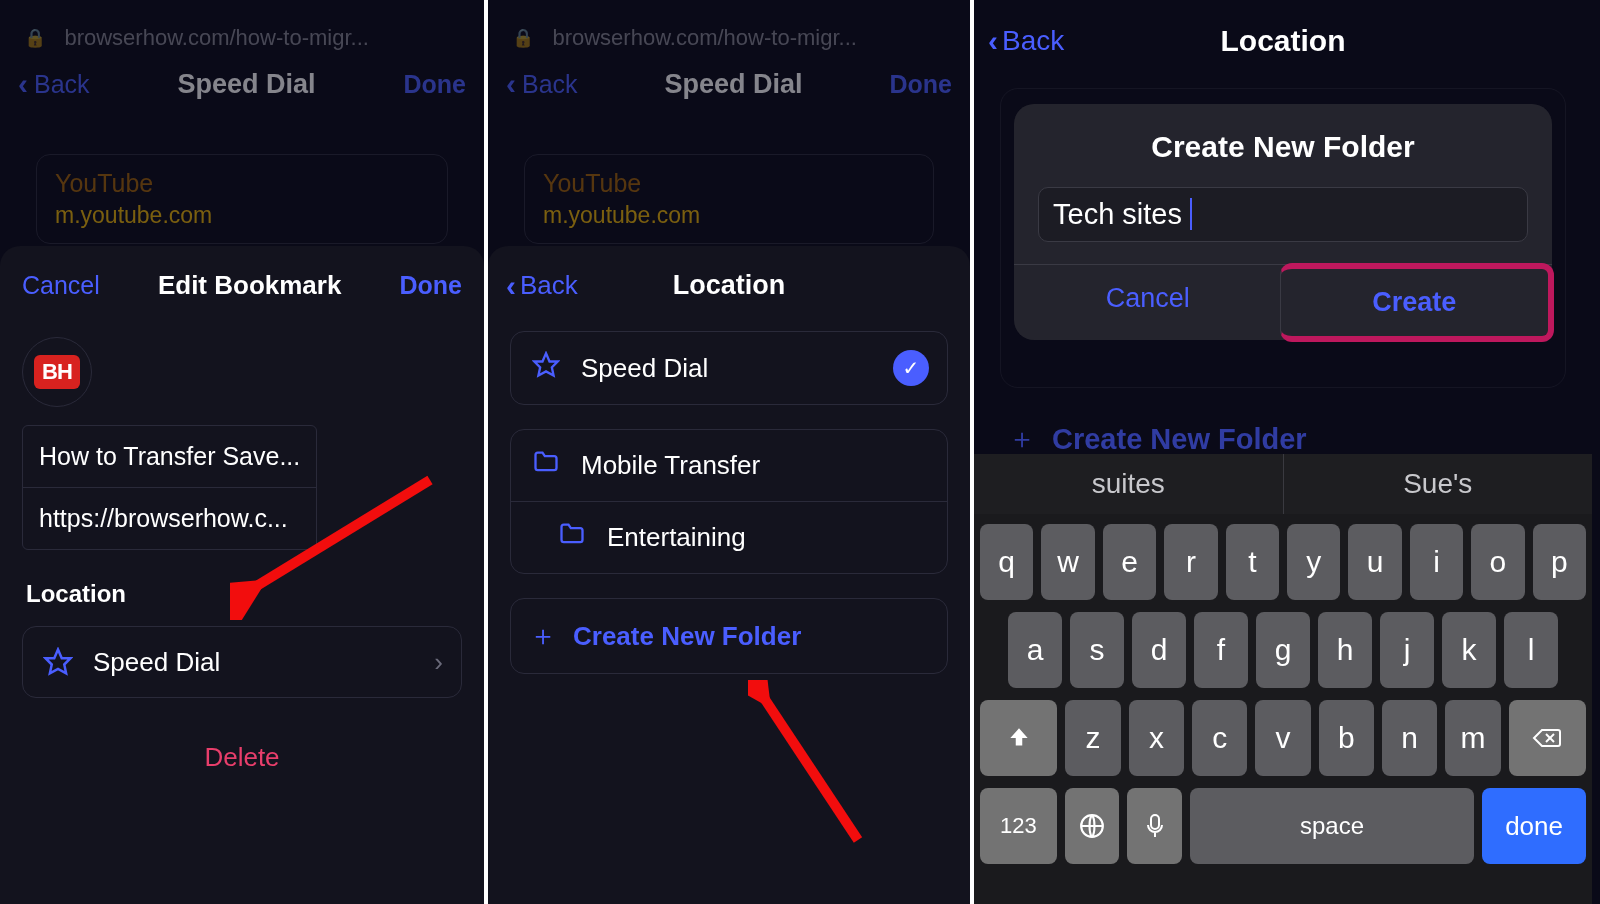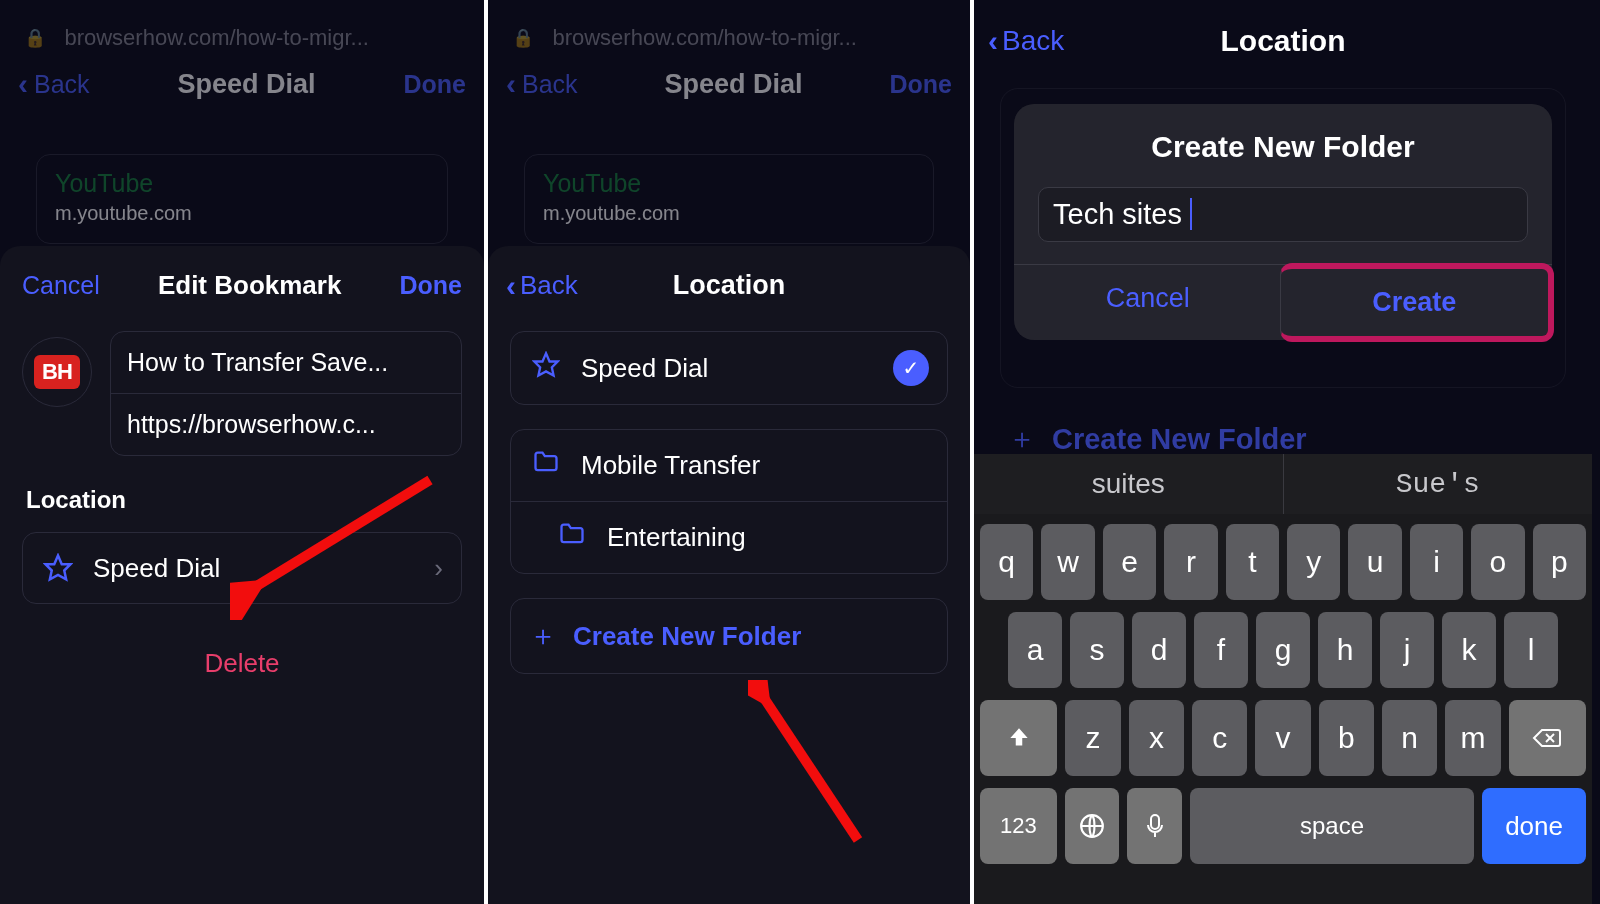--- a/index.html
+++ b/index.html
@@ -37,51 +37,51 @@
   .navbar .back { color:#4a5eff; font-size:25px; display:flex; align-items:center; gap:6px;}
   .navbar .title { color:#fff; font-size:27px; font-weight:600;}
   .navbar .done { color:#4a5eff; font-size:25px; font-weight:600;}
   .chev-left { font-size:30px; line-height:1; font-weight:600;}
 
   .bg-card {
     position:absolute; top:154px; left:36px; right:36px;
     height:90px; border:1px solid #2a2a3a; border-radius:14px;
     padding:14px 18px; opacity:.5;
   }
-  .bg-card .t1 { font-size:25px; color:#15803d;}
-  .bg-card .t2 { font-size:20px; color:#ffffff; margin-top:4px;}
+  .bg-card .t1 { font-size:25px; color:#a16207;}
+  .bg-card .t2 { font-size:23px; color:#eab308; margin-top:4px;}
 
   
   .sheet1 {
     position:absolute; top:246px; left:0; right:0; bottom:0;
     background:#13131e;
     border-top-left-radius:20px; border-top-right-radius:20px;
     padding:24px 22px;
   }
   .sheet-nav {
     display:flex; justify-content:space-between; align-items:center;
     margin-bottom:30px;
   }
   .sheet-nav .cancel { color:#4a5eff; font-size:25px;}
   .sheet-nav .title  { color:#fff; font-size:26px; font-weight:600;}
   .sheet-nav .done   { color:#4a5eff; font-size:25px; font-weight:600;}
 
-  .bk-row { display:flex; gap:18px; align-items:flex-start;}
+  .bk-row { display:flex; gap:18px; align-items:flex-start;flex-direction:column;}
   .favicon {
     width:70px; height:70px; border-radius:50%;
     border:1px solid #2a2a3a; display:flex; align-items:center;
     justify-content:center; flex:none; margin-top:6px;
     background:#13131e;
   }
   .favicon span {
     background:#d8221f; color:#fff; font-weight:700; font-size:22px;
     padding:4px 8px; border-radius:6px; letter-spacing:-1px;
   }
   .fields {
-    flex:1; border:1px solid #2a2a3a; border-radius:14px; overflow:hidden;
+    flex:1; border:1px solid #2a2a3a; border-radius:6px; overflow:hidden;
   }
   .field {
     padding:16px 16px; font-size:25px; color:#fff; border-bottom:1px solid #2a2a3a;
     white-space:nowrap; overflow:hidden; text-overflow:ellipsis;
   }
   .field:last-child { border-bottom:none; }
 
   .section-label {
     font-size:24px; color:#fff; font-weight:600; margin:30px 0 18px 4px;
   }
@@ -187,21 +187,21 @@
 
   
   .suggest-bar {
     position:absolute; top:454px; left:0; right:0; height:60px;
     background:#1e1e21; display:flex;
   }
   .suggest {
     flex:1; display:flex; align-items:center; justify-content:center;
     font-size:28px; color:#c8c8cc; border-right:1px solid #3a3a40;
   }
-  .suggest:last-child { border-right:none;font-family:Liberation Mono, monospace;}
+  .suggest:last-child { border-right:none;}
 
   .kb {
     position:absolute; top:514px; left:0; right:0; bottom:0;
     background:#1a1a1d; padding:10px 6px 6px 6px;
     display:flex; flex-direction:column; gap:12px;
   }
   .kb-row { display:flex; gap:8px; justify-content:center;}
   .key {
     background:#5c5c60; color:#fff; font-size:30px; border-radius:8px;
     height:76px; display:flex; align-items:center; justify-content:center;

